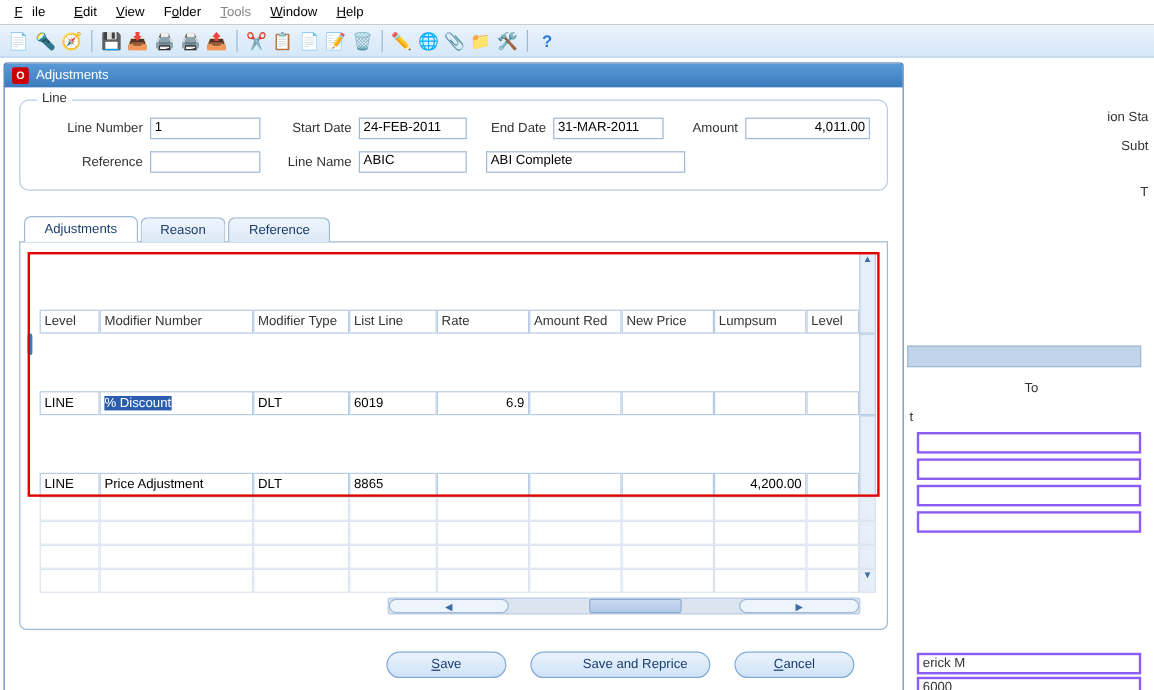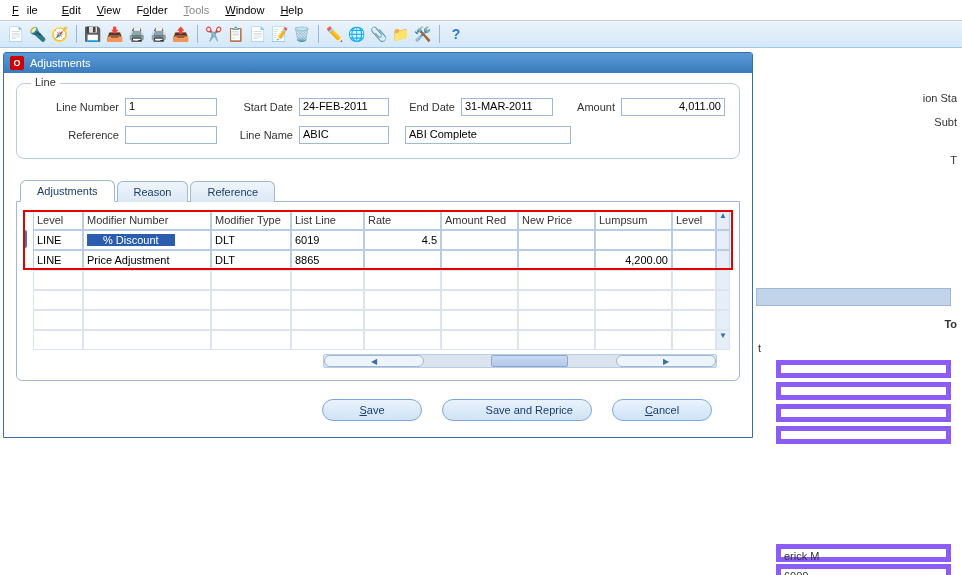--- a/index.html
+++ b/index.html
@@ -144,20 +144,21 @@
   }
   .grid .hd, .grid .cell {
     border: 1px solid #b8cce4;
     height: 20px;
     padding: 1px 3px;
     overflow: hidden;
     display: flex;
     align-items: center;
     font-size: 11px;
     background: #fff;
+    margin-top: 48px;
   }
   .grid .hd { color: #333; }
   .grid .rowmark {
     width: 10px;
     background: #fff;
     border: none;
   }
   .grid .rowmark.sel::before {
     content: '';
     display: block;
@@ -165,21 +166,21 @@
     background: #3a7bbd;
     border-radius: 2px;
   }
   .grid .scrollcell {
     background: #e6eef7;
     border: 1px solid #b8cce4;
   }
   .grid .sel-highlight {
     background: #2a5db0;
     color: #fff;
-    padding: 0 16px;
+    padding: 0 0;
     display: inline-block;
   }
   .grid .num { justify-content: flex-end; }
   
   .grid2 {
     display: grid;
     grid-template-columns: 10px 50px 128px 80px 73px 77px 77px 77px 77px 44px 14px;
   }
   .grid2 .cell {
     border: 1px solid #dbe4ef;
@@ -246,24 +247,24 @@
     padding: 6px 4px;
     text-align: right;
   }
   .bgpanel .tabhead {
     background: #c2d4ea;
     height: 18px;
     margin: 116px 10px 0 0;
     border: 1px solid #9fb8d3;
   }
   .bgpanel .field2 {
-    border: 5px solid #8b5cf6;
+    border: 2px solid #8b5cf6;
     height: 18px;
     margin-right: 10px;
-    margin-left: 20px;
+    margin-left: 8px;
     padding: 1px 3px;
   }
 </style>
 </head>
 <body>
 
 <div class="menubar">
   <span><u>F</u><span aria-label="File">ile</span></span>
   <span><u>E</u>dit</span>
   <span><u>V</u>iew</span>
@@ -298,21 +299,21 @@
   <div class="tdiv"></div>
   <div class="tbtn" style="color:#2a7bd6;font-weight:bold">?</div>
 </div>
 
 <div class="bgpanel">
   <div class="line" style="margin-top:22px"><span>ion Sta</span></div>
   <div class="line"><span>Subt</span></div>
   <div class="line" style="margin-top:14px"><span>T</span></div>
   <div class="tabhead"></div>
   <div class="line" style="padding-top:12px;display:flex;gap:4px;justify-content:flex-start;">
-    <div style="flex:1;text-align:right;padding-left:2px;font-weight:bold">To</div>
+    <div style="flex:1;text-align:center;padding-left:2px;font-weight:normal">To</div>
   </div>
   <div class="line" style="text-align:left;padding-left:2px">t</div>
   <div class="field2"></div>
   <div style="height:4px"></div>
   <div class="field2"></div>
   <div style="height:4px"></div>
   <div class="field2"></div>
   <div style="height:4px"></div>
   <div class="field2"></div>
   <div style="height:100px"></div>
@@ -378,21 +379,21 @@
           <div class="hd">Level</div>
           <div class="scrollcell" style="text-align:center;font-size:8px;color:#3a6ea5">▲</div>
 
           <div class="rowmark sel"></div>
           <div class="cell">LINE</div>
           <div class="cell">
               <span class="sel-highlight">% Discount</span>
             </div>
           <div class="cell">DLT</div>
           <div class="cell">6019</div>
-          <div class="cell num">4.5</div>
+          <div class="cell num">6.9</div>
           <div class="cell"></div>
           <div class="cell"></div>
           <div class="cell num"></div>
           <div class="cell"></div>
           <div class="scrollcell"></div>
 
           <div class="rowmark"></div>
           <div class="cell">LINE</div>
           <div class="cell">Price Adjustment</div>
           <div class="cell">DLT</div>

